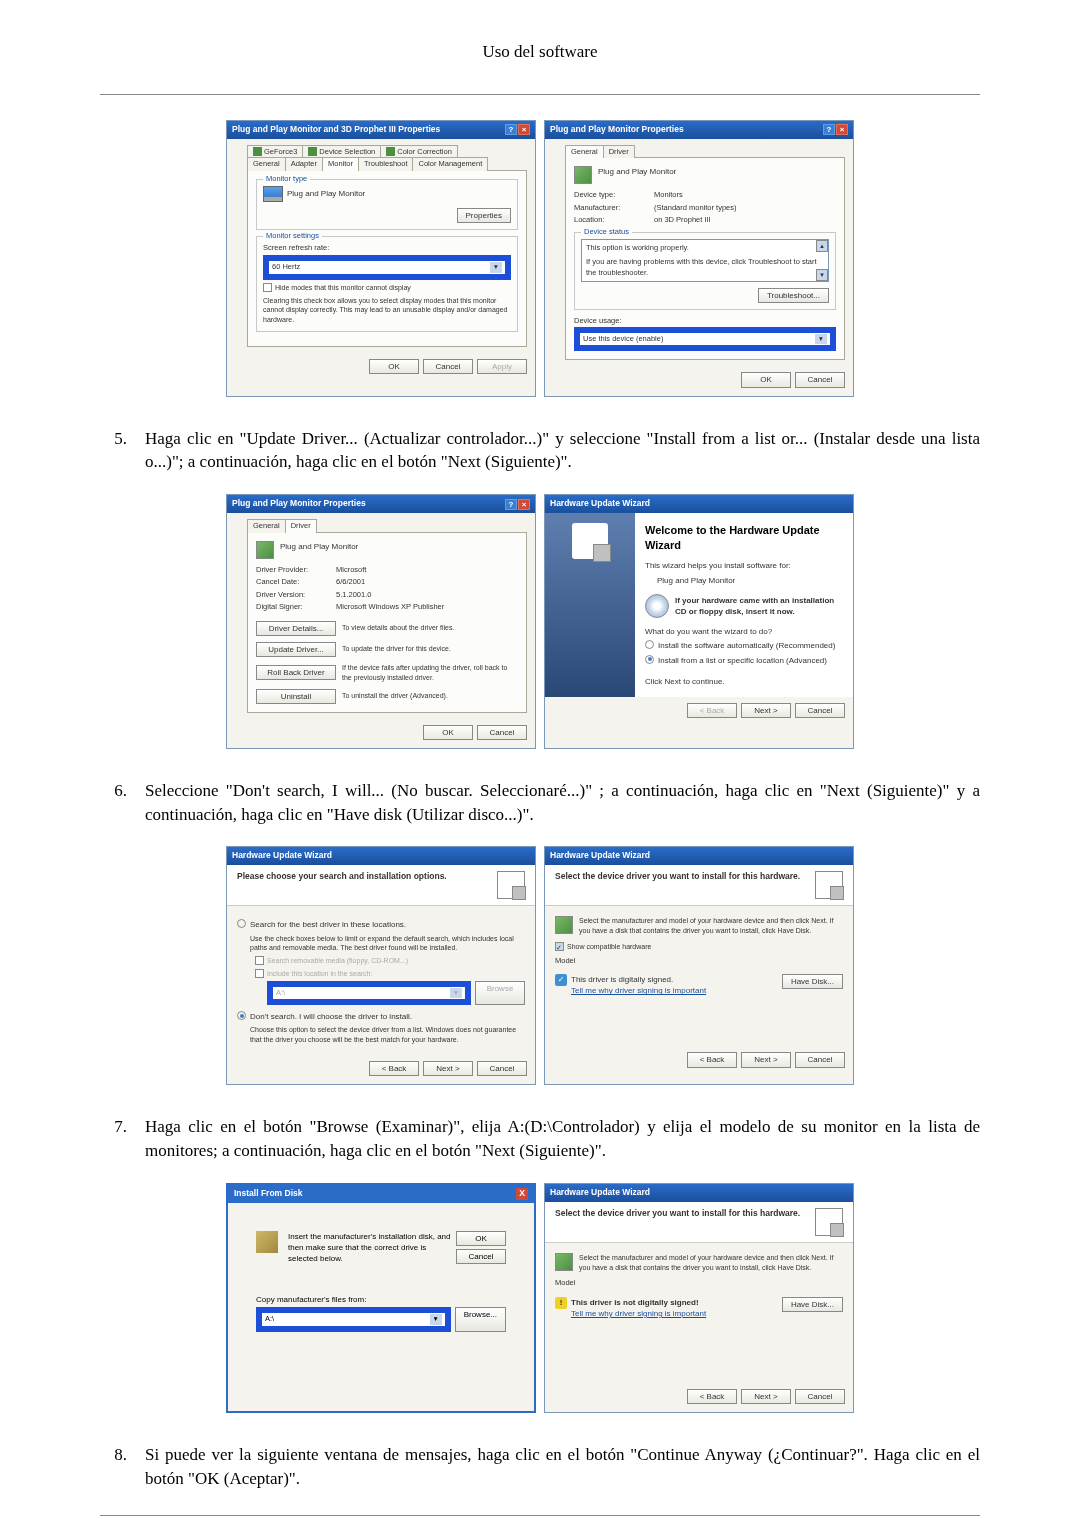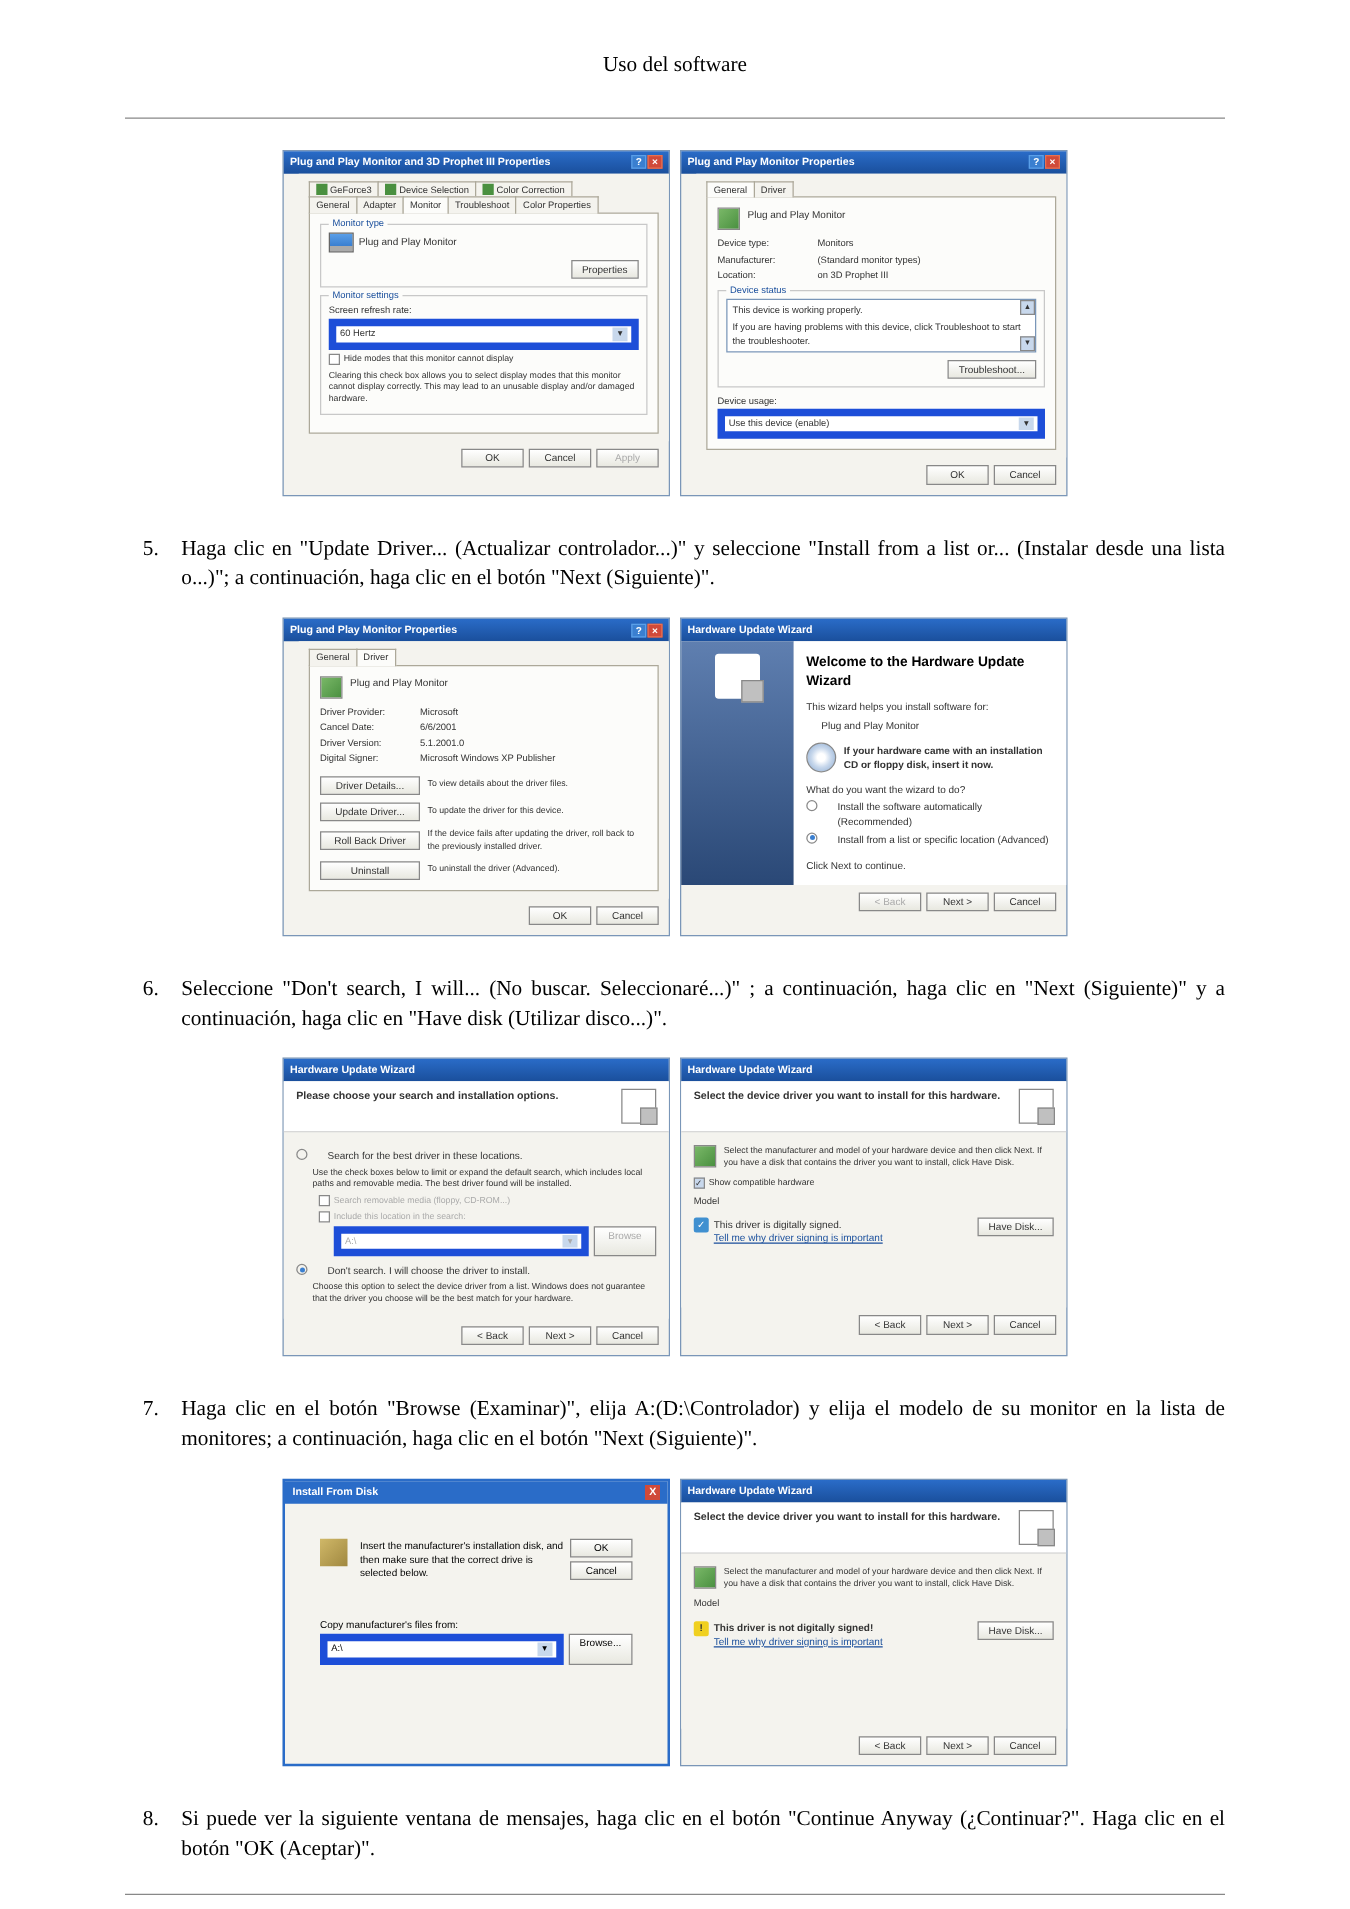--- a/index.html
+++ b/index.html
@@ -241,21 +241,21 @@
     }
     .wizard-body-gray {
       background: #f4f3ee;
       padding: 10px;
       min-height: 140px;
       font-size: 8px;
     }
     .radio-line {
       display: flex;
       align-items: flex-start;
-      gap: 16px;
+      gap: 4px;
       margin: 3px 0;
     }
     .radio {
       width: 9px; height: 9px;
       border: 1px solid #888;
       border-radius: 50%;
       flex-shrink: 0;
       display: flex;
       align-items: center;
       justify-content: center;
@@ -369,21 +369,21 @@
       <div class="tabs-row">
         <span class="tab"><span class="icon" style="background:#4a9040;"></span><span>GeForce3</span></span>
         <span class="tab"><span class="icon" style="background:#4a9040;"></span><span>Device Selection</span></span>
         <span class="tab"><span class="icon" style="background:#4a9040;"></span><span>Color Correction</span></span>
       </div>
       <div class="tabs-row">
         <span class="tab">General</span>
         <span class="tab">Adapter</span>
         <span class="tab active">Monitor</span>
         <span class="tab">Troubleshoot</span>
-        <span class="tab">Color Properties</span>
+        <span class="tab">Color Management</span>
       </div>
       <div class="tab-panel">
         <div class="fieldset">
           <span class="legend">Monitor type</span>
           <div style="display:flex;align-items:center;justify-content:space-between;">
             <div><span class="monitor-icon"></span><span>Plug and Play Monitor</span></div>
           </div>
           <div style="text-align:right;margin-top:6px;"><span class="btn">Properties</span></div>
         </div>
         <div class="fieldset">
@@ -434,21 +434,21 @@
             <span class="lbl">Manufacturer:</span>
             <span>(Standard monitor types)</span>
           </div>
         <div class="info-row">
             <span class="lbl">Location:</span>
             <span>on 3D Prophet III</span>
           </div>
         <div class="fieldset" style="margin-top:6px;">
           <span class="legend">Device status</span>
           <div class="textarea">
-            <div>This device is working properly.</div>
+            <div>This option is working properly.</div>
             <div style="margin-top:4px;">If you are having problems with this device, click Troubleshoot to start the troubleshooter.</div>
             <span class="scroll-up">▴</span>
             <span class="scroll-down">▾</span>
           </div>
           <div style="text-align:right;margin-top:6px;"><span class="btn">Troubleshoot...</span></div>
         </div>
         <div style="font-size:7.5px;margin-top:6px;">Device usage:</div>
         <div class="dropdown">
           <span>Use this device (enable)</span>
             <span class="arrow">▾</span>

